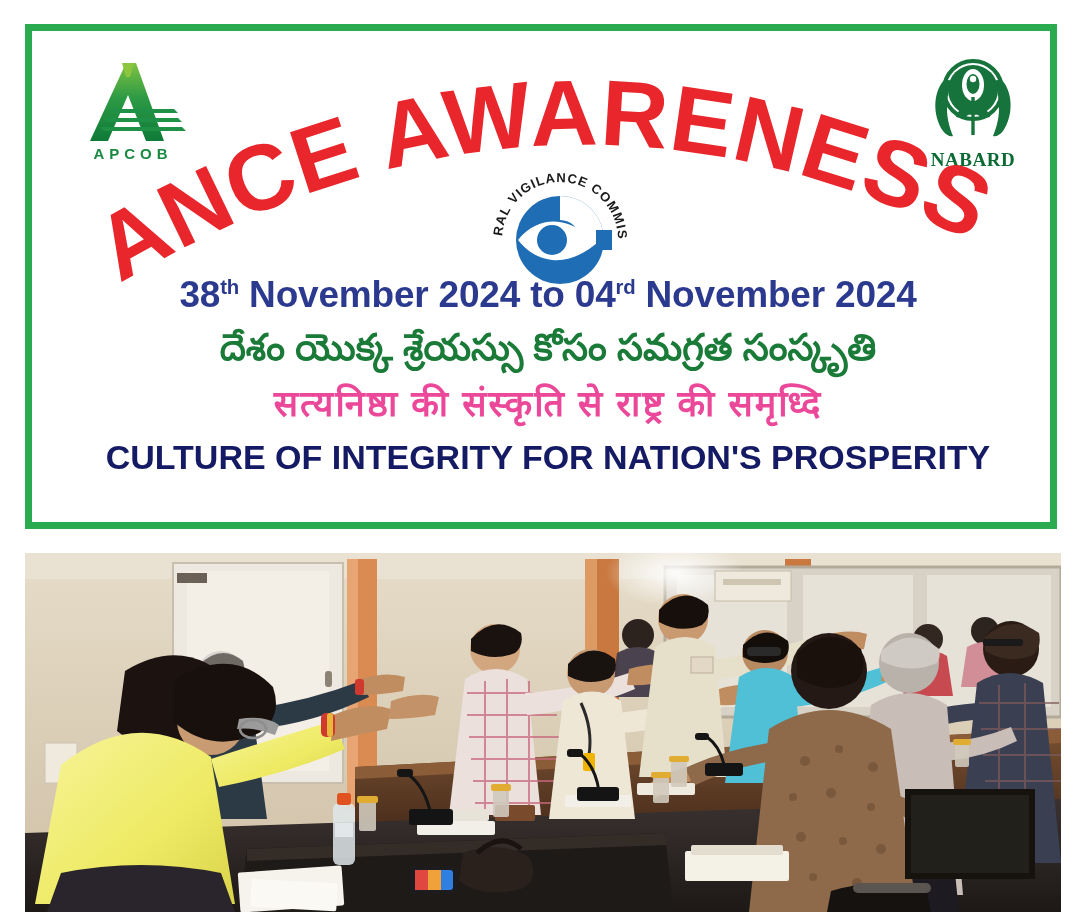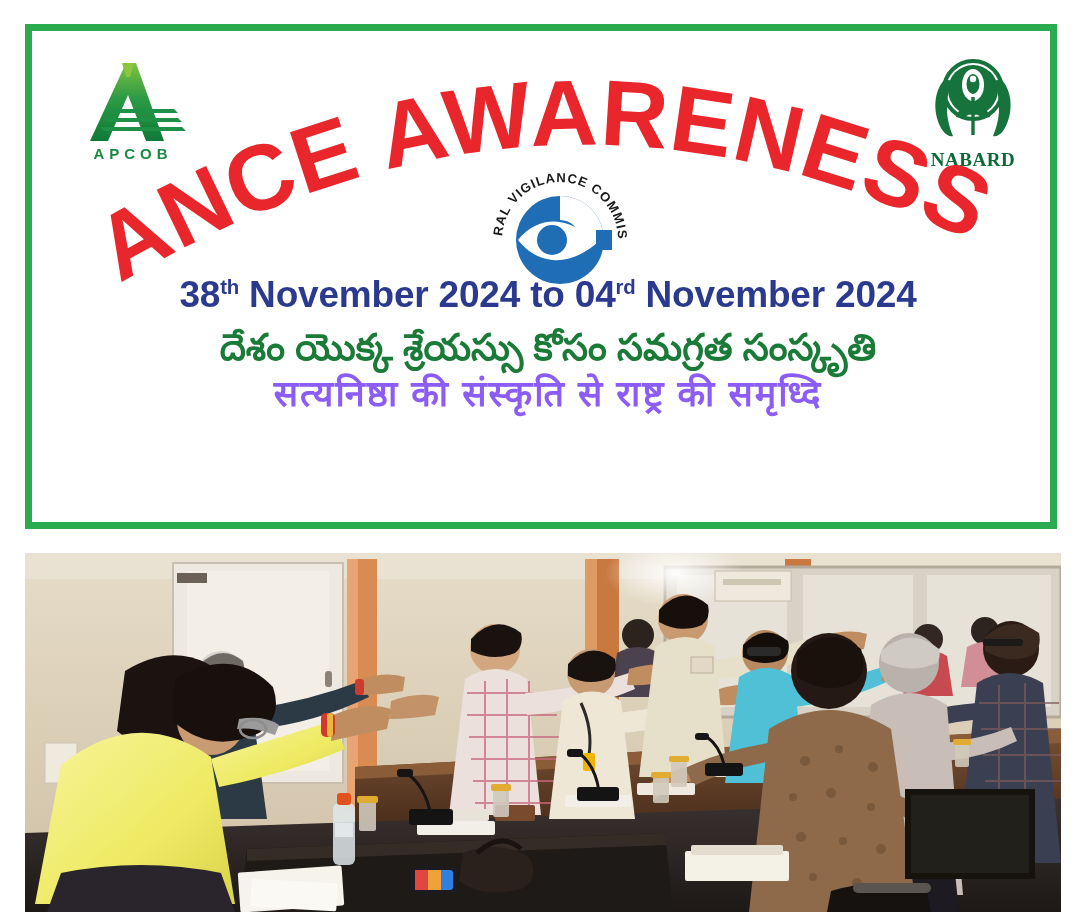--- a/index.html
+++ b/index.html
@@ -115,23 +115,24 @@
     margin-top: 8px;
     font-size: 37px;
     font-weight: 700;
     color: #1a7a37;
     line-height: 1.25;
     font-family: "Liberation Sans", sans-serif;
     white-space: nowrap;
     text-align: center;
   }
   #hindi-line {
+    margin-top: 10px;
     font-size: 36px;
     font-weight: 700;
-    color: #8b5cf6;
+    color: #ec4899;
     letter-spacing: 2px;
     line-height: 1.25;
     font-family: "Liberation Sans", sans-serif;
     white-space: nowrap;
   }
   #english-line {
     margin-top: 12px;
     font-size: 34px;
     font-weight: 700;
     color: #151a64;
@@ -221,20 +222,21 @@
     <div id="text-block">
       <div id="date-line">
         <span>38</span><sup>th</sup>
         <span>November 2024</span>
         <span>to</span>
         <span>04</span><sup>rd</sup>
         <span>November 2024</span>
       </div>
       <div id="telugu-line">దేశం యొక్క శ్రేయస్సు కోసం సమగ్రత సంస్కృతి</div>
       <div id="hindi-line">सत्यनिष्ठा की संस्कृति से राष्ट्र की समृध्दि</div>
+      <div id="english-line">CULTURE OF INTEGRITY FOR NATION'S PROSPERITY</div>
     </div>
 
   </div>
 </div>
 
 <div id="photo">
   <svg viewBox="0 0 1036 359" width="1036" height="359">
     <defs>
       <linearGradient id="wallG" x1="0" y1="0" x2="0" y2="1">
         <stop offset="0%" stop-color="#e6dcc8"></stop>

